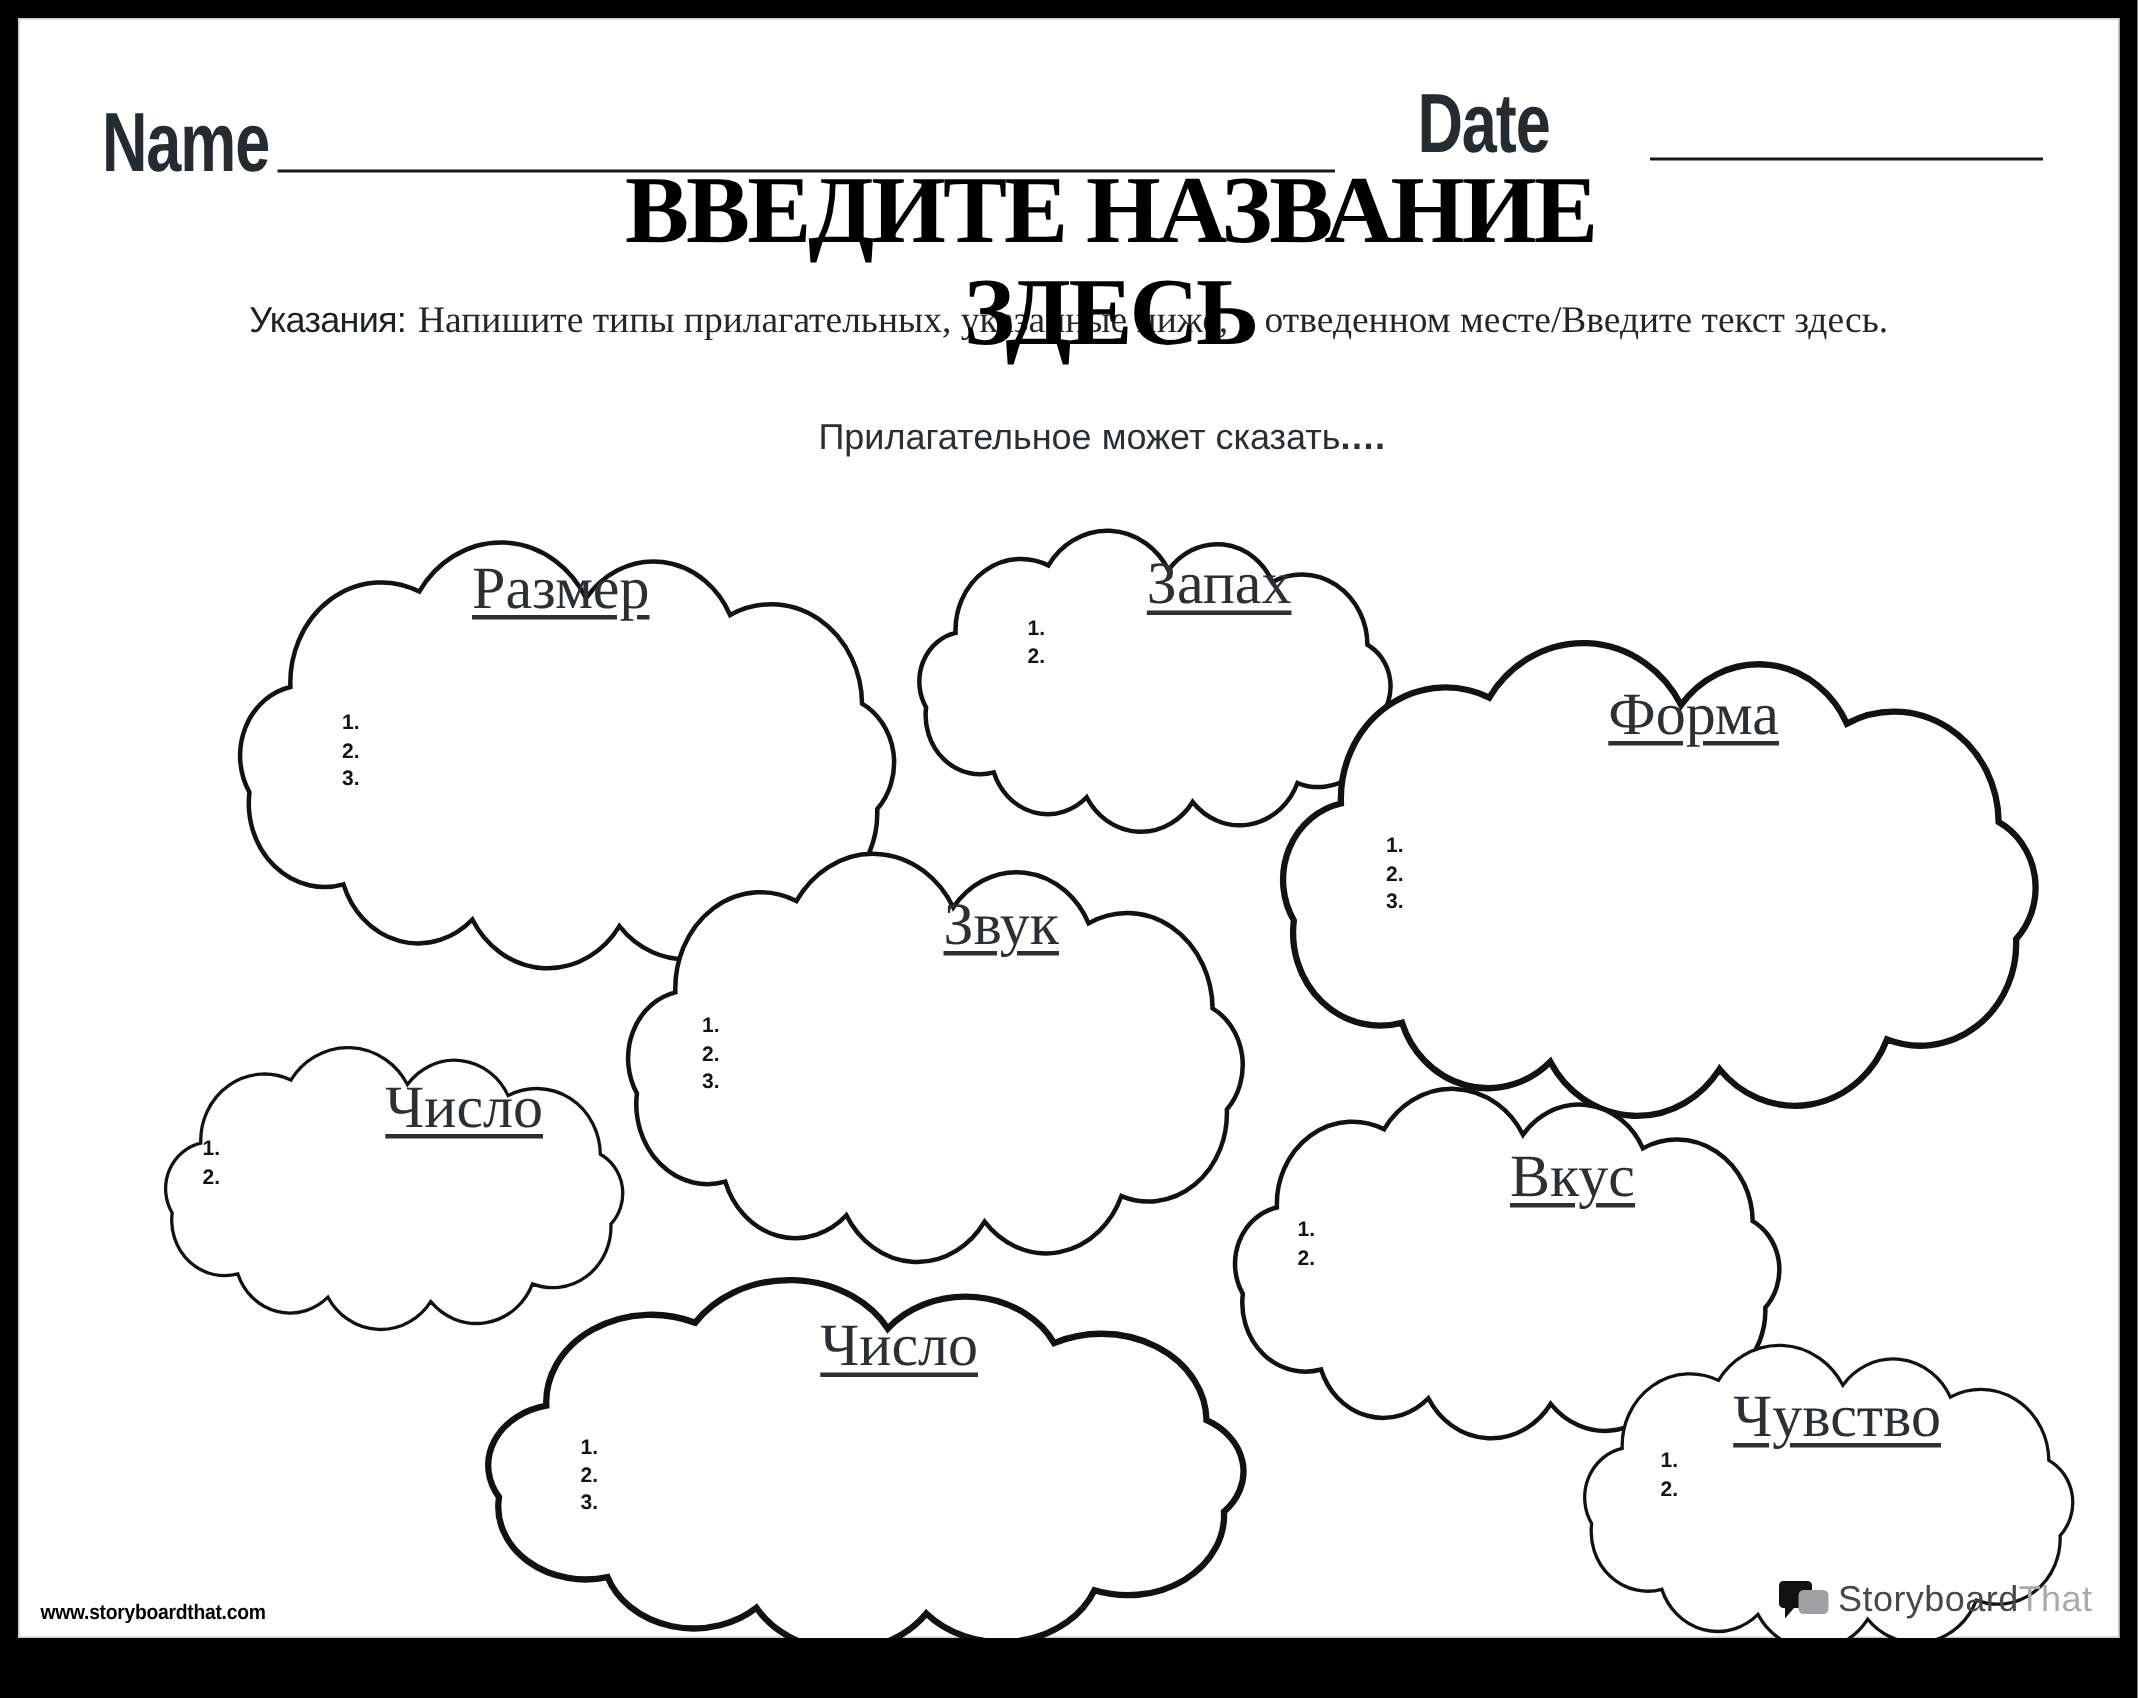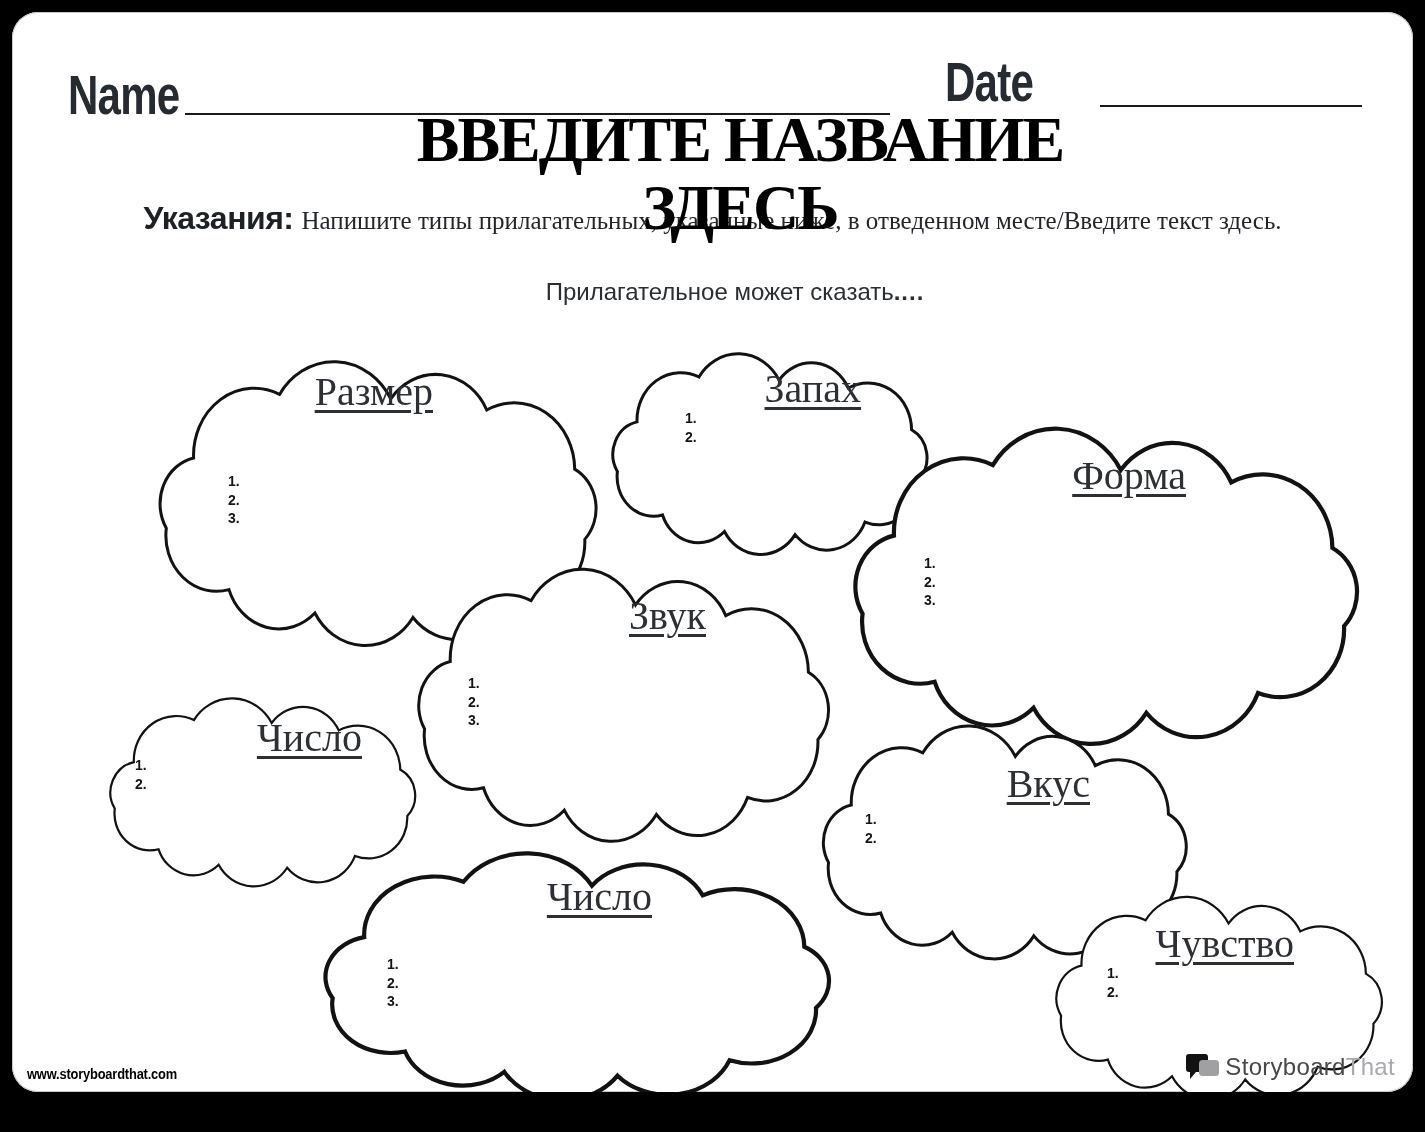--- a/index.html
+++ b/index.html
@@ -2,39 +2,39 @@
 <html><head>
 <meta charset="utf-8">
 <style>
   html,body{margin:0;padding:0;}
   body{
     width:1425px;height:1132px;position:relative;background:#000;
     font-family:"Liberation Sans",sans-serif;overflow:hidden;
   }
   .page{
     position:absolute;left:12px;top:12px;width:1401px;height:1080px;
-    background:#fff;overflow:hidden;box-shadow:inset 0 0 0 1px #c9c9c9;border-radius:26px;
+    background:#fff;overflow:hidden;box-shadow:inset 0 0 0 1px #c9c9c9;
   }
   
   .hand-label{
     position:absolute;color:#262b31;font-weight:700;font-size:56px;line-height:1;
     letter-spacing:-1px;transform:scaleX(.75);transform-origin:left top;
   }
   .write-line{position:absolute;border-top:2px solid #1a1a1a;height:0;}
   .doc-title{
     position:absolute;left:388px;top:94px;width:680px;text-align:center;
     font-family:"Liberation Serif","DejaVu Serif",serif;font-weight:700;
     font-size:64px;line-height:1.06;letter-spacing:-2px;color:#000;z-index:20;
   }
   .instructions{
     position:absolute;left:0;top:188px;width:100%;text-align:center;z-index:10;
     font-family:"Liberation Serif","DejaVu Serif",serif;font-size:25px;color:#22252a;
   }
   .instructions .ins-label{
-    font-family:"Liberation Sans",sans-serif;font-weight:700;font-size:32px;
+    font-family:"Liberation Sans",sans-serif;font-weight:400;font-size:24px;
     letter-spacing:-.5px;margin-right:8px;color:#1d2126;
   }
   .subtitle{
     position:absolute;left:0;top:266px;width:100%;text-align:center;text-indent:45px;
     font-family:Liberation Sans, sans-serif;font-size:24px;color:#2a2d32;
   }
   .subtitle b{letter-spacing:1px;}
   
   .cloud{position:absolute;}
   .cloud-svg{position:absolute;left:0;top:0;width:100%;height:100%;overflow:visible;display:block;}

